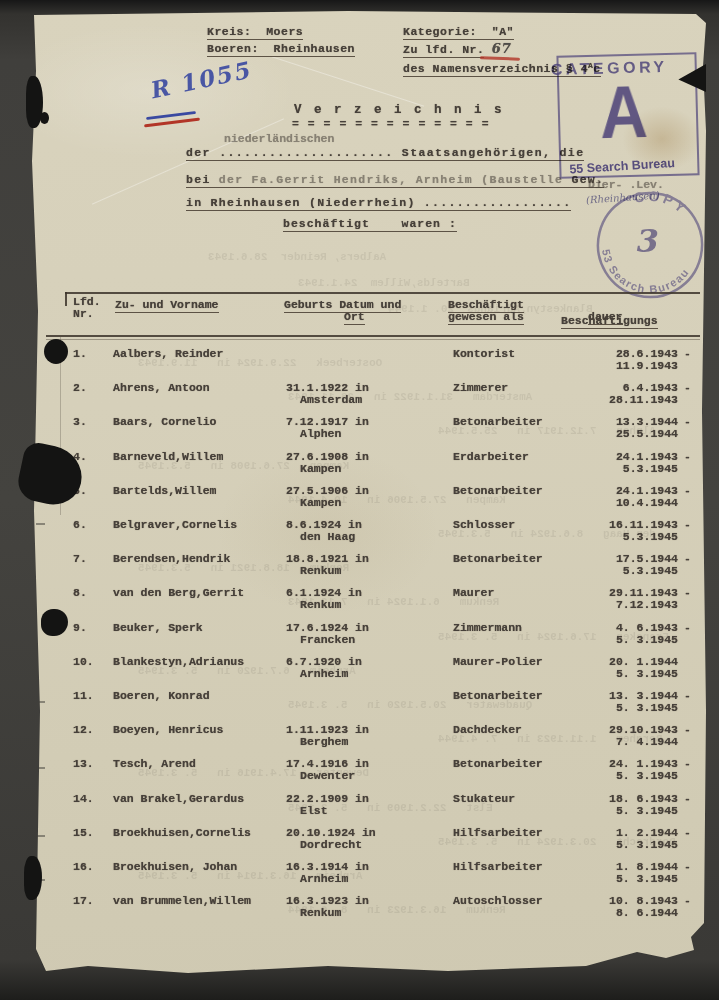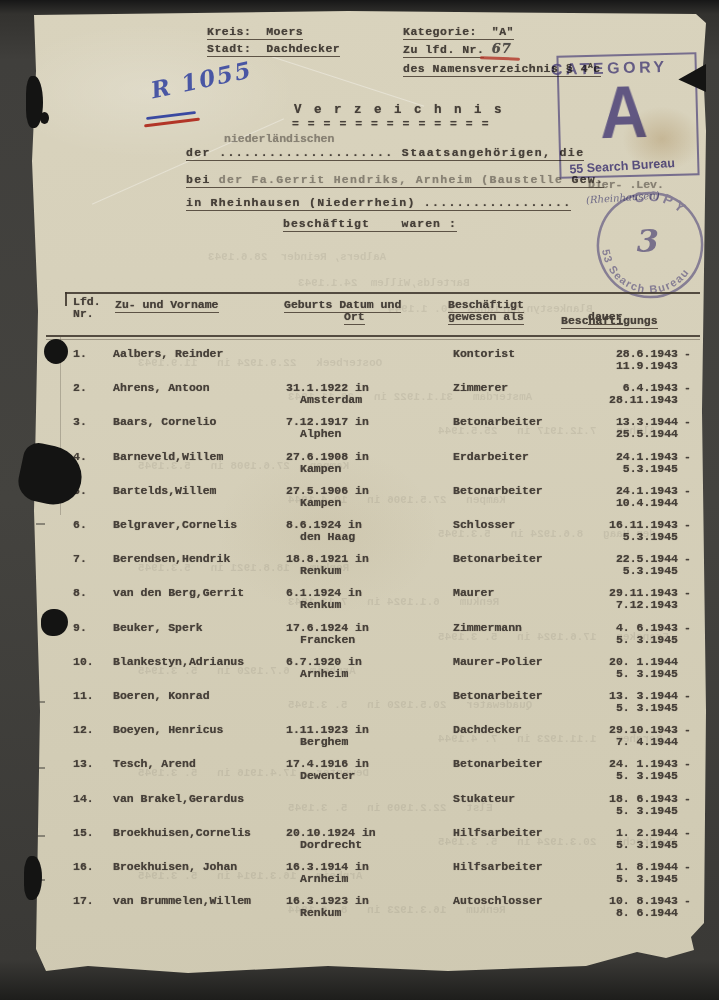--- a/index.html
+++ b/index.html
@@ -91,21 +91,21 @@
       <div class="ghost" style="top: 893.2px; left: 260px;">Renkum   16.3.1923 in   8. 6.1944</div>
       <div class="ghost" style="top: 240px; left: 180px;">Aalbers, Reinder  28.6.1943</div>
       <div class="ghost" style="top: 266px; left: 270px;">Bartelds,Willem  24.1.1943</div>
       <div class="ghost" style="top: 292px; left: 360px;">Blankestyn,Adrianus  20. 1.1944</div>
     </div>
 
   <div class="crease" style="left:55px;top:150px;width:210px;transform:rotate(-24deg);"></div>
   <div class="crease" style="left:240px;top:70px;width:160px;transform:rotate(18deg);"></div>
 
   <div class="t hdr-line" style="left:179px;top:15px;"><span class="u">Kreis:  Moers</span></div>
-  <div class="t hdr-line" style="left:179px;top:32px;"><span class="u">Stadt:  Dachdecker</span></div>
+  <div class="t hdr-line" style="left:179px;top:32px;"><span class="u">Boeren:  Rheinhausen</span></div>
 
   <div class="t hdr-line" style="left:375px;top:15px;"><span class="u">Kategorie:  "A"</span></div>
   <div class="t hdr-line" style="left:375px;top:32px;"><span class="u">Zu lfd. Nr.</span><span> </span><span class="num67">67</span></div>
   <div class="stroke" style="left:452px;top:46px;width:40px;background:#b23527;opacity:.8;transform:rotate(2deg);"></div>
   <div class="t hdr-line" style="left:375px;top:49px;"><span class="u"><span>des Namensverzeichnis § 4</span><sup class="s">A</sup><span>c</span></span></div>
 
   <div class="r1055 hw">R 1055</div>
   <div class="stroke" style="left:118px;top:103px;width:50px;background:#3a49a1;transform:rotate(-7deg);"></div>
   <div class="stroke" style="left:116px;top:110px;width:56px;background:#b23527;transform:rotate(-7deg);"></div>
 
@@ -201,21 +201,21 @@
         <div class="c nm">Belgraver,Cornelis</div>
         <div class="c bi"><span class="l1">8.6.1924 in</span><span class="l2">den Haag</span></div>
         <div class="c oc">Schlosser</div>
         <div class="c du"><span class="l1">16.11.1943</span><span class="dash">-</span><span class="l2">5.3.1945</span></div>
       </div>
       <div class="trow" style="top: 542.2px;">
         <div class="c nr">7.</div>
         <div class="c nm">Berendsen,Hendrik</div>
         <div class="c bi"><span class="l1">18.8.1921 in</span><span class="l2">Renkum</span></div>
         <div class="c oc">Betonarbeiter</div>
-        <div class="c du"><span class="l1">22.5.1944</span><span class="dash">-</span><span class="l2">5.3.1945</span></div>
+        <div class="c du"><span class="l1">17.5.1944</span><span class="dash">-</span><span class="l2">5.3.1945</span></div>
       </div>
       <div class="trow" style="top: 576.4px;">
         <div class="c nr">8.</div>
         <div class="c nm">van den Berg,Gerrit</div>
         <div class="c bi"><span class="l1">6.1.1924 in</span><span class="l2">Renkum</span></div>
         <div class="c oc">Maurer</div>
         <div class="c du"><span class="l1">29.11.1943</span><span class="dash">-</span><span class="l2">7.12.1943</span></div>
       </div>
       <div class="trow" style="top: 610.6px;">
         <div class="c nr">9.</div>
@@ -247,20 +247,21 @@
       <div class="trow" style="top: 747.4px;">
         <div class="c nr">13.</div>
         <div class="c nm">Tesch, Arend</div>
         <div class="c bi"><span class="l1">17.4.1916 in</span><span class="l2">Dewenter</span></div>
         <div class="c oc">Betonarbeiter</div>
         <div class="c du"><span class="l1">24. 1.1943</span><span class="dash">-</span><span class="l2">5. 3.1945</span></div>
       </div>
       <div class="trow" style="top: 781.6px;">
         <div class="c nr">14.</div>
         <div class="c nm">van Brakel,Gerardus</div>
+        <div class="c bi"><span class="l1">22.2.1909 in</span><span class="l2">Elst</span></div>
         <div class="c oc">Stukateur</div>
         <div class="c du"><span class="l1">18. 6.1943</span><span class="dash">-</span><span class="l2">5. 3.1945</span></div>
       </div>
       <div class="trow" style="top: 815.8px;">
         <div class="c nr">15.</div>
         <div class="c nm">Broekhuisen,Cornelis</div>
         <div class="c bi"><span class="l1">20.10.1924 in</span><span class="l2">Dordrecht</span></div>
         <div class="c oc">Hilfsarbeiter</div>
         <div class="c du"><span class="l1">1. 2.1944</span><span class="dash">-</span><span class="l2">5. 3.1945</span></div>
       </div>

